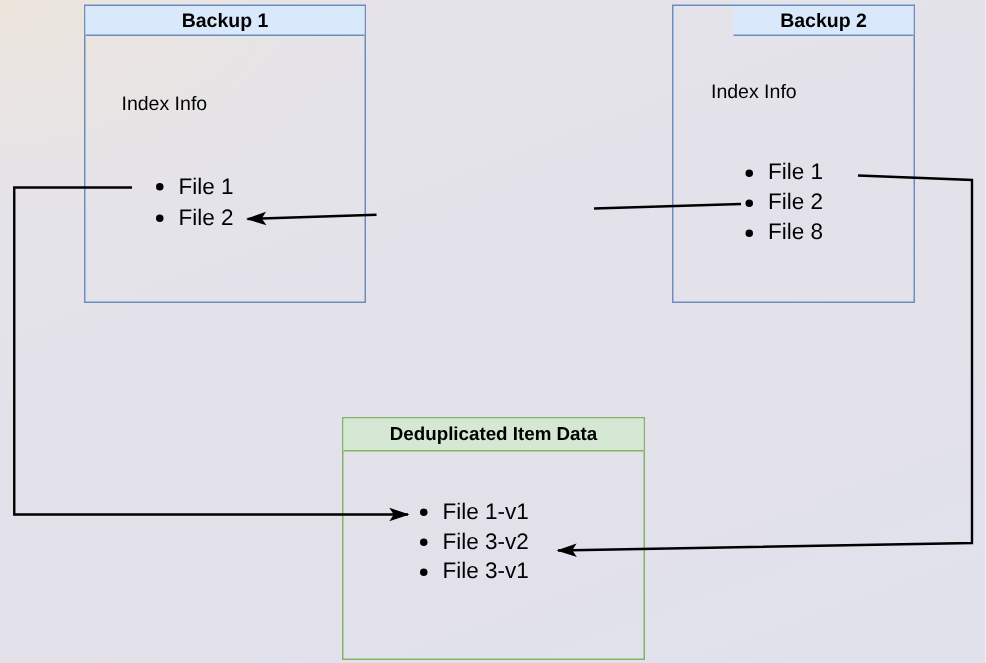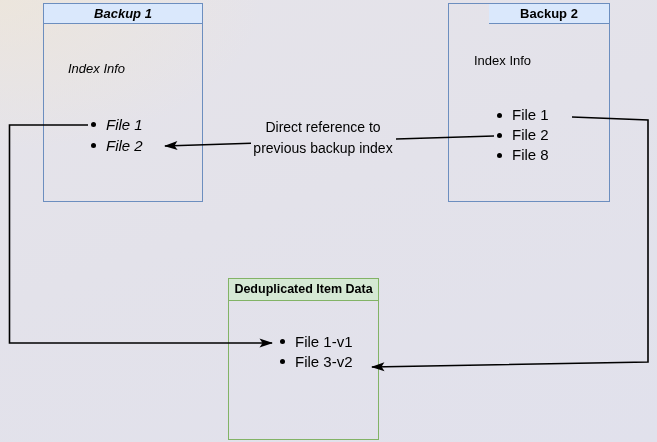--- a/index.html
+++ b/index.html
@@ -37,57 +37,57 @@
     font-size:14px;line-height:21px;text-align:center;
   }
   .arrows{position:absolute;left:0;top:0;pointer-events:none;}
   .arrows polyline{fill:none;stroke:#000;stroke-width:1.6;}
 </style>
 </head>
 <body>
 
 <div class="canvas">
 
-  <div class="box box-blue" style="left:43px;top:3px;width:160px;height:199px;font-style:italic;">
+  <div class="box box-blue" style="left:56px;top:3px;width:188px;height:199px;">
     <div class="box-header">Backup 1</div>
     <div class="section-label" style="left:24px;top:55px;">Index Info</div>
     <ul class="file-list lh21" style="left:47px;top:110px;">
       <li>File 1</li>
       <li>File 2</li>
     </ul>
   </div>
 
   <div class="box box-blue" style="left:448px;top:3px;width:162px;height:199px;padding-left:40px;">
     <div class="box-header">Backup 2</div>
     <div class="section-label" style="left:25px;top:47px;">Index Info</div>
     <ul class="file-list lh20" style="left:48px;top:101px;">
       <li>File 1</li>
       <li>File 2</li>
       <li>File 8</li>
     </ul>
   </div>
 
-  <div class="box box-green" style="left:228px;top:278px;width:151px;height:162px;">
+  <div class="box box-green" style="left:228px;top:278px;width:202px;height:162px;">
     <div class="box-header">Deduplicated Item Data</div>
     <ul class="file-list lh197" style="left:51px;top:53px;">
       <li>File 1-v1</li>
       <li>File 3-v2</li>
+      <li>File 3-v1</li>
     </ul>
   </div>
 
   <svg class="arrows" width="657" height="442" viewBox="0 0 657 442">
     <defs>
       <marker id="arrowhead" viewBox="0 0 14 10" refX="13" refY="5" markerWidth="14" markerHeight="10" markerUnits="userSpaceOnUse" orient="auto">
         <path d="M0.5,0.5 L14,5 L0.5,9.5 L3.5,5 Z" fill="#000"></path>
       </marker>
     </defs>
 
     <polyline points="494,136 396,139"></polyline>
     <polyline points="251,143.2 165,146" marker-end="url(#arrowhead)"></polyline>
 
     <polyline points="88,125 9.5,125 9.5,343 272,343" marker-end="url(#arrowhead)"></polyline>
 
     <polyline points="572,117 648,120 648,362 372,367" marker-end="url(#arrowhead)"></polyline>
   </svg>
 
-  <div class="annotation">Direct reference to previous backup index</div>
 
 </div>
 
 </body></html>

